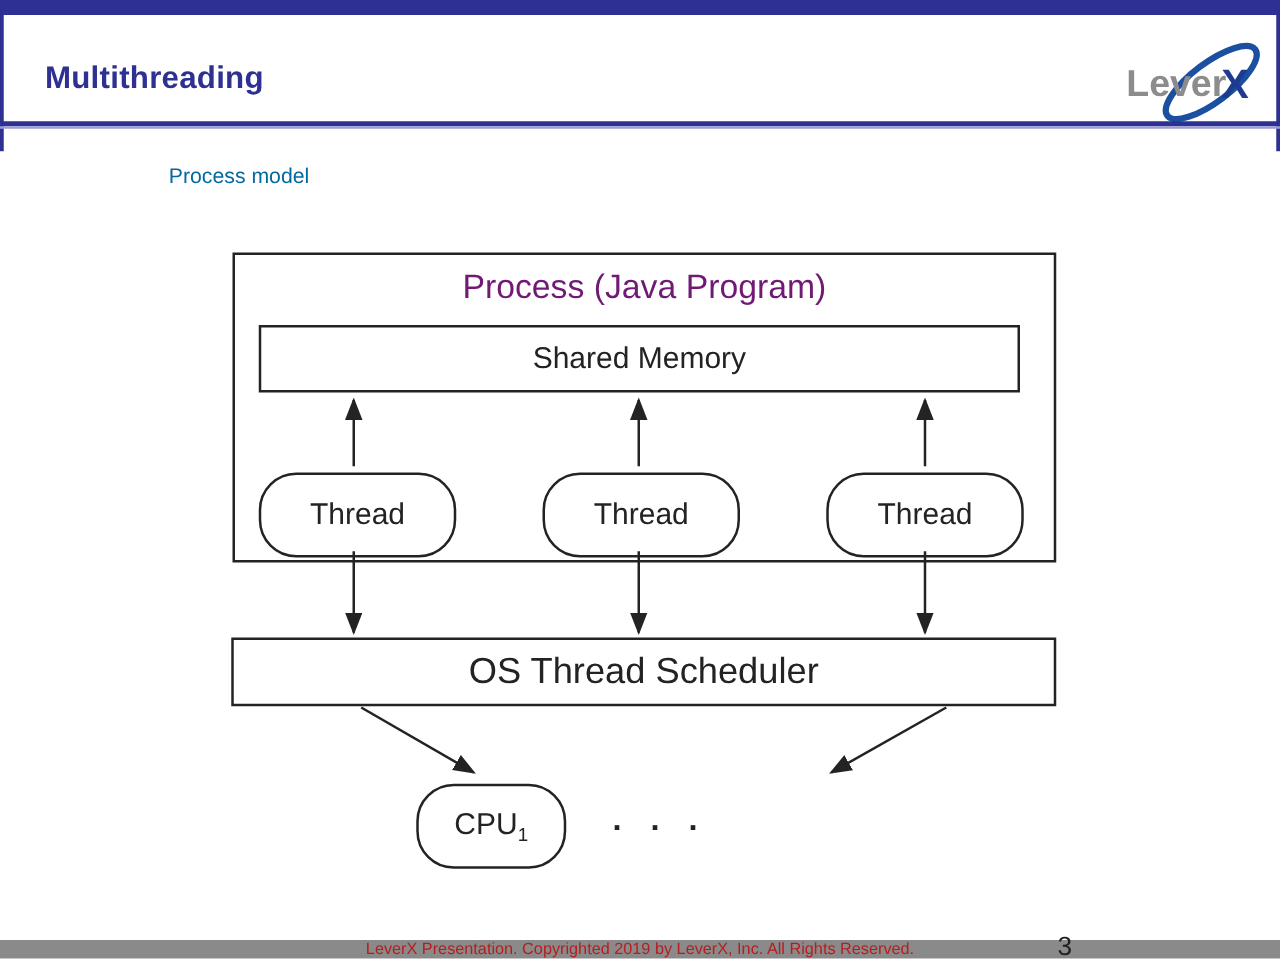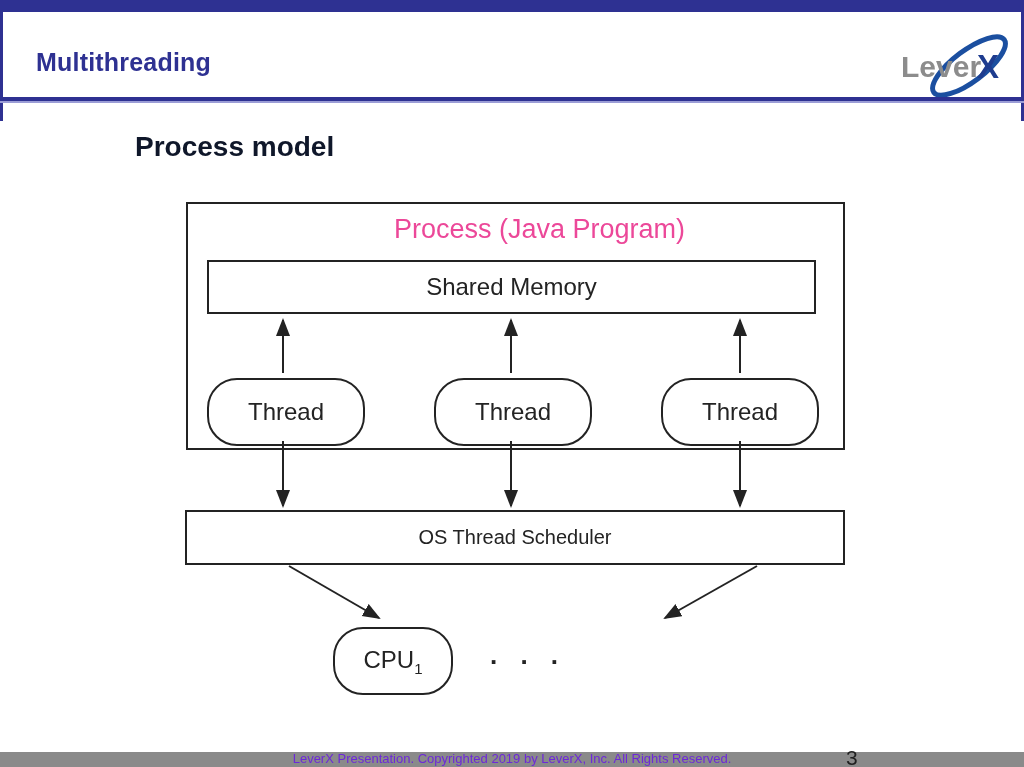--- a/index.html
+++ b/index.html
@@ -9,40 +9,40 @@
   }
   
   .top-bar{position:absolute;left:0;top:0;width:1024px;height:12px;background:#2e3192;}
   .header{position:absolute;left:0;top:12px;width:1024px;height:109px;background:#fff;
           border-left:3px solid #2e3192;border-right:3px solid #2e3192;box-sizing:border-box;}
   .slide-title{position:absolute;left:33px;top:36px;font-size:25px;font-weight:bold;color:#2e3192;letter-spacing:.2px;}
   .divider-dark{position:absolute;left:0;top:97px;width:1024px;height:4px;background:#2e3192;}
   .divider-light{position:absolute;left:0;top:101px;width:1024px;height:2px;background:#9b9dd6;}
   .logo{position:absolute;right:10px;top:16px;width:118px;height:76px;}
   
-  .heading{position:absolute;left:135px;top:131px;font-size:28px;font-weight:700;color:#0f172a;}
+  .heading{position:absolute;left:135px;top:131px;font-size:17px;font-weight:400;color:#0369a1;}
   .dbox{position:absolute;border:2px solid #232323;background:#fff;box-sizing:border-box;color:#232323;}
   .outer-box{left:186px;top:202px;width:659px;height:248px;}
-  .outer-box-title{position:absolute;left:0;top:10px;width:100%;text-align:center;font-size:27px;color:#ec4899;padding-left:24px;}
+  .outer-box-title{position:absolute;left:0;top:10px;width:100%;text-align:center;font-size:27px;color:#701a75;}
   .shared-box{left:207px;top:260px;width:609px;height:54px;display:flex;align-items:center;justify-content:center;font-size:24px;text-align:center;}
   .pill{border-radius:30px;display:flex;align-items:center;justify-content:center;font-size:24px;}
   .thread{top:378px;width:158px;height:68px;}
   .thread-1{left:207px;}
   .thread-2{left:434px;}
   .thread-3{left:661px;}
-  .scheduler-box{left:185px;top:510px;width:660px;height:55px;display:flex;align-items:center;justify-content:center;font-size:20px;}
+  .scheduler-box{left:185px;top:510px;width:660px;height:55px;display:flex;align-items:center;justify-content:center;font-size:29px;}
   .cpu{top:627px;height:68px;align-items:center;}
   .cpu-1{left:333px;width:120px;}
   .cpu-n{left:602px;width:123px;}
   .cpu sub{font-size:15px;}
   .dots{position:absolute;left:488px;top:640px;width:80px;text-align:center;font-size:26px;font-weight:bold;color:#232323;letter-spacing:8px;}
   .arrows{position:absolute;left:0;top:0;width:1024px;height:767px;pointer-events:none;}
   
   .footer-bar{position:absolute;left:0;bottom:0;width:1024px;height:15px;background:#8a8a8a;}
-  .footer-text{position:absolute;left:0;bottom:0px;width:1024px;text-align:center;font-size:13px;color:#6d28d9;line-height:16px;}
+  .footer-text{position:absolute;left:0;bottom:0px;width:1024px;text-align:center;font-size:13px;color:#b91c1c;line-height:16px;}
   .page-number{position:absolute;left:846px;top:746px;font-size:21px;color:#1f1f1f;}
 </style>
 </head>
 <body>
 
 <div class="slide">
 
   <div class="top-bar"></div>
   <div class="header">
     <div class="slide-title">Multithreading</div>

